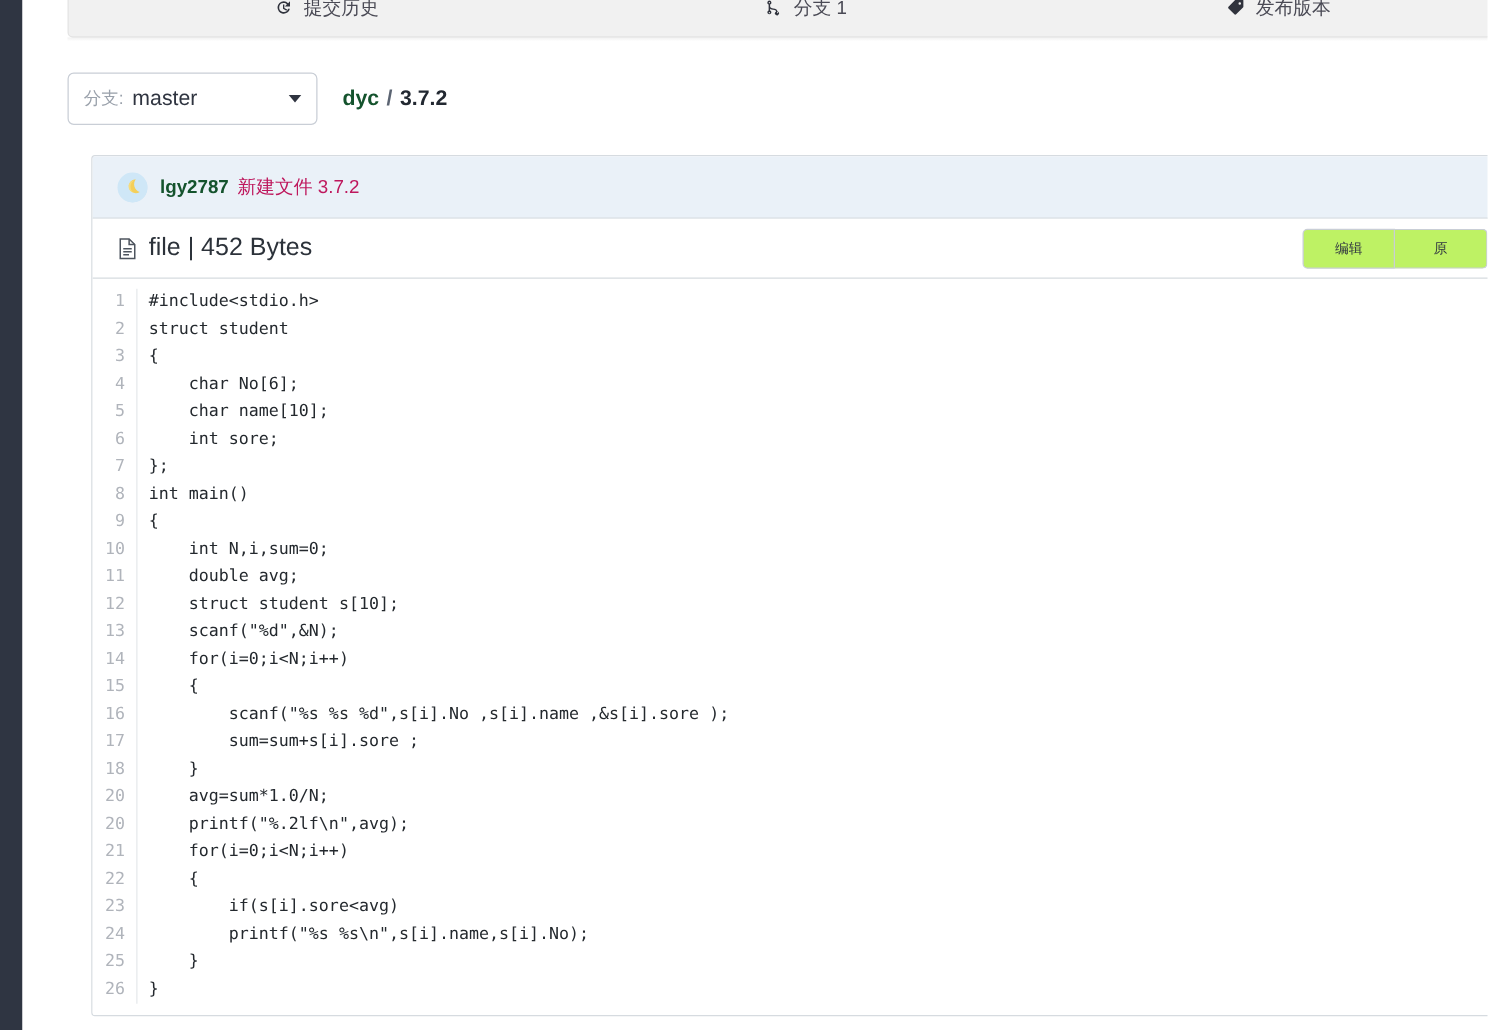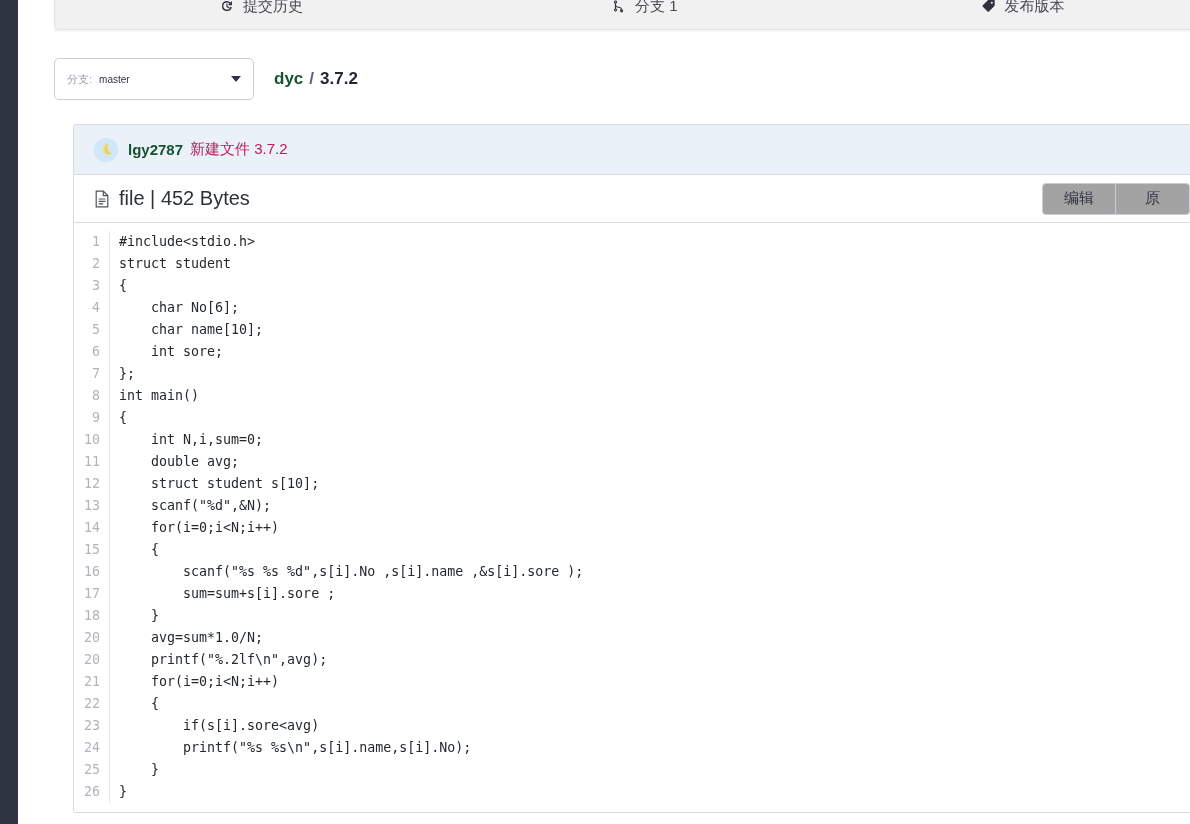--- a/index.html
+++ b/index.html
@@ -74,22 +74,22 @@
   }
   .branch-select {
     display: flex; align-items: center;
     width: 200px; height: 42px;
     border: 1px solid #c9ced6;
     border-radius: 5px;
     background: #ffffff;
     padding: 0 12px;
     cursor: pointer;
   }
-  .branch-label { color: #9aa1ab; font-size: 11px; margin-right: 7px; text-align: right; }
-  .branch-value { color: #2f3440; font-size: 10px; flex: 1; }
+  .branch-label { color: #9aa1ab; font-size: 14px; margin-right: 7px; text-align: right; }
+  .branch-value { color: #2f3440; font-size: 17px; flex: 1; }
   .caret {
     width: 0; height: 0;
     border-left: 5.5px solid transparent;
     border-right: 5.5px solid transparent;
     border-top: 6.5px solid #2f3440;
     margin-left: 6px;
   }
   .breadcrumb {
     margin-left: 20px;
     font-size: 17px;
@@ -144,24 +144,24 @@
   .file-actions {
     position: absolute; right: 12px; top: 50%;
     transform: translateY(-50%);
     display: flex;
   }
   .btn {
     height: 32px;
     min-width: 74px;
     padding: 0 16px;
     display: flex; align-items: center; justify-content: center;
-    background: #a3a3a3;
+    background: #bef264;
     border: 1px solid #c9ced6;
     color: #2f3440;
-    font-size: 15px;
+    font-size: 11px;
     cursor: pointer;
     white-space: nowrap;
   }
   .btn:first-child { border-radius: 4px 0 0 4px; }
   .btn:last-child { border-radius: 0 4px 4px 0; border-left: none; }
 
   
   .code-wrap {
     display: flex;
     background: #ffffff;

